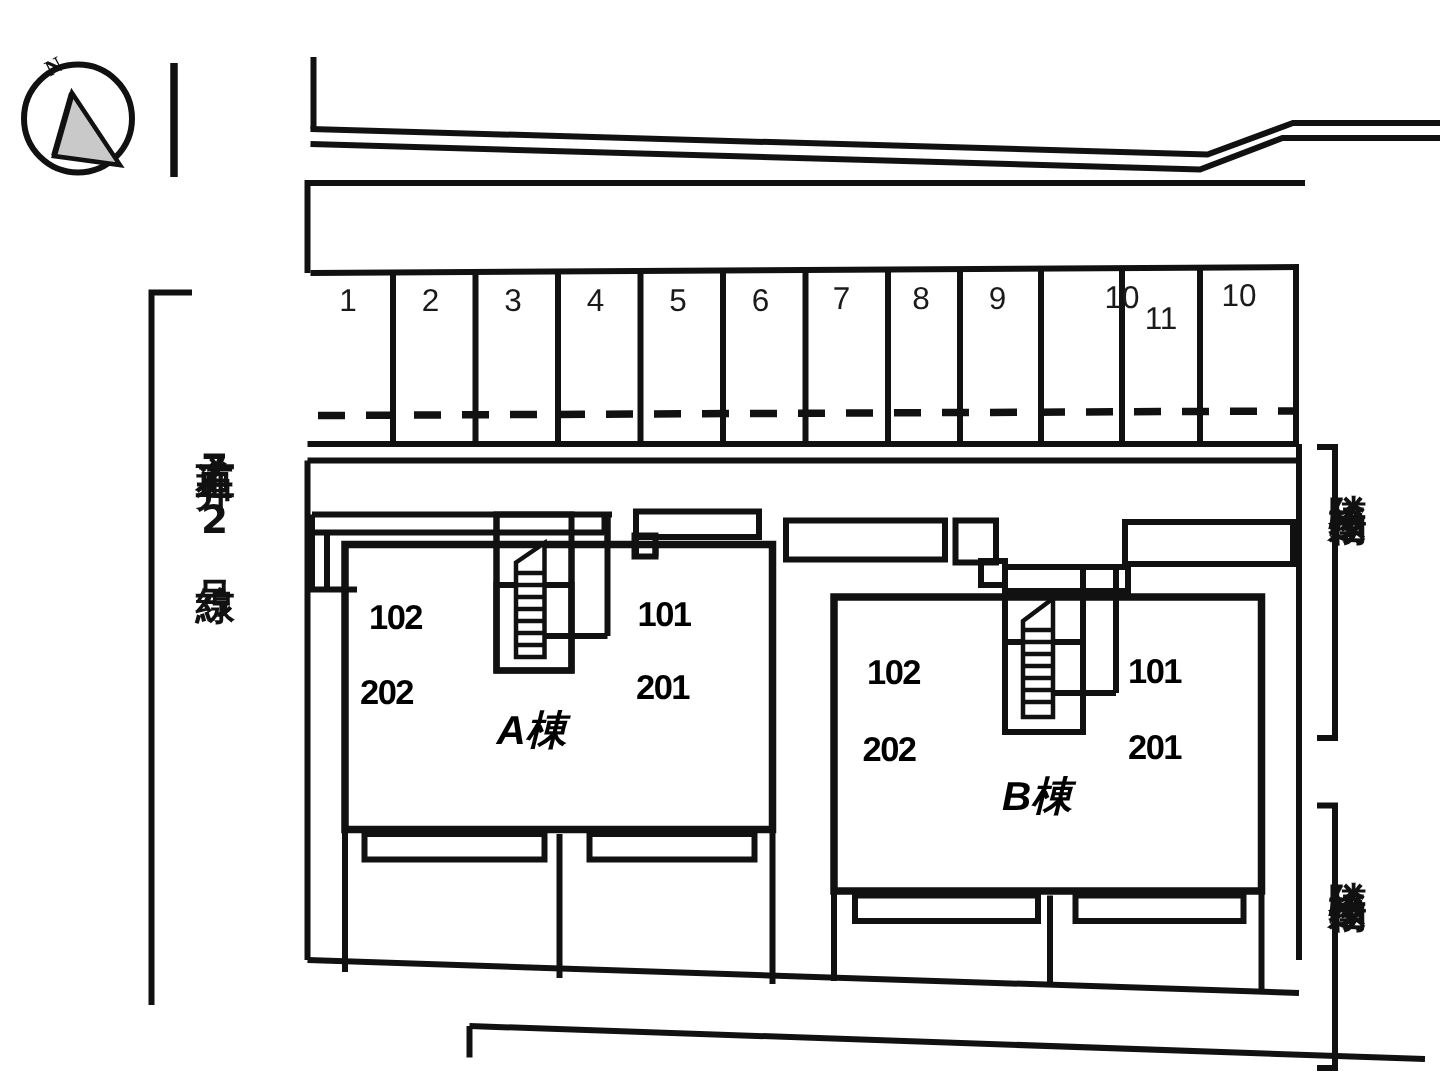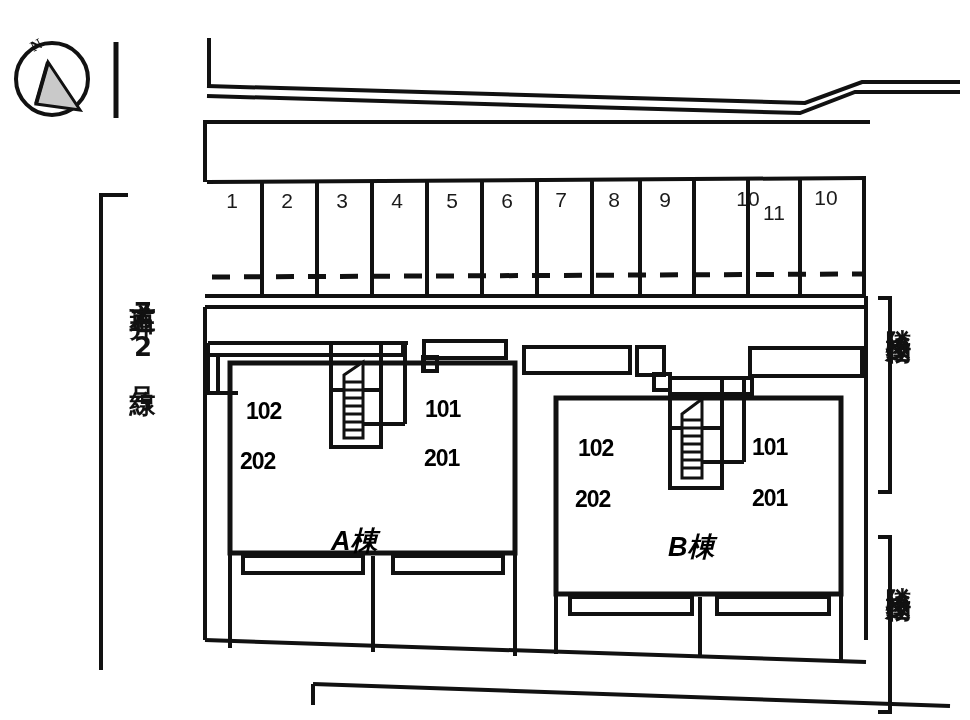--- a/index.html
+++ b/index.html
@@ -252,21 +252,21 @@
 
   <div class="lbl vtext vtext-road" style="left:130px; top:282px;">市道石井72号線</div>
 
   <div class="lbl vtext" style="left:886px; top:310px;">隣接建物</div>
   <div class="lbl vtext" style="left:886px; top:568px;">隣接建物</div>
 
   <div class="lbl unit-num" style="left:246px; top:400px;">102</div>
   <div class="lbl unit-num" style="left:240px; top:450px;">202</div>
   <div class="lbl unit-num" style="left:425px; top:398px;">101</div>
   <div class="lbl unit-num" style="left:424px; top:447px;">201</div>
-  <div class="lbl bldg-name" style="left:331px; top:528px;">A棟</div>
+  <div class="lbl bldg-name" style="left:331px; top:474px;">A棟</div>
 
   <div class="lbl unit-num" style="left:578px; top:437px;">102</div>
   <div class="lbl unit-num" style="left:575px; top:488px;">202</div>
   <div class="lbl unit-num" style="left:752px; top:436px;">101</div>
   <div class="lbl unit-num" style="left:752px; top:487px;">201</div>
-  <div class="lbl bldg-name" style="left:668px; top:534px;text-align:right;">B棟</div>
+  <div class="lbl bldg-name" style="left:668px; top:518px;text-align:right;">B棟</div>
 
 </div>
 
 </body></html>

